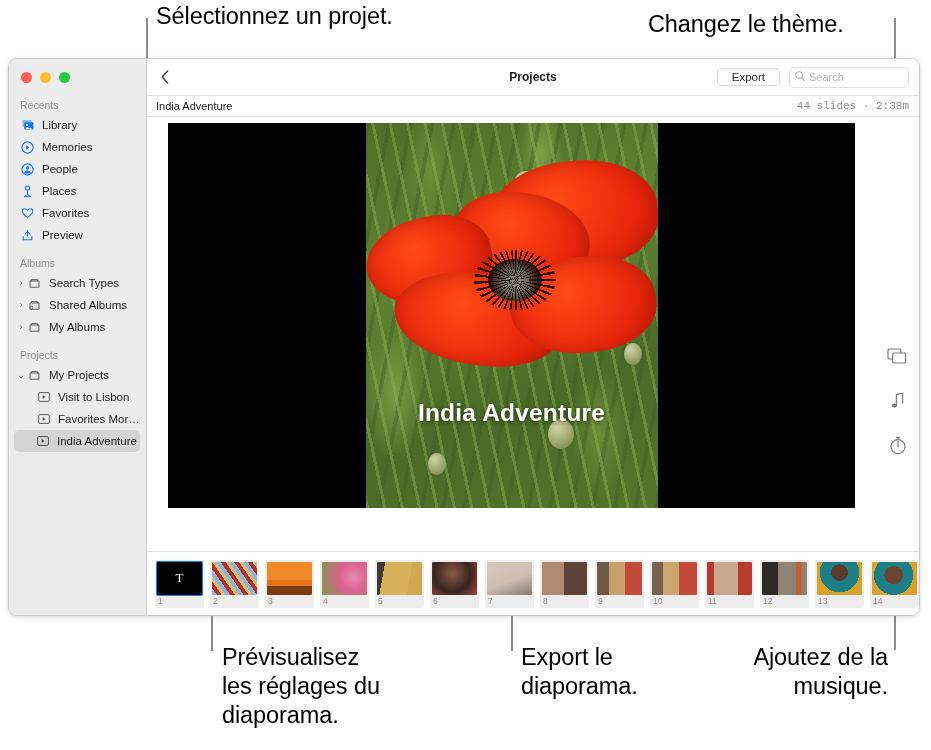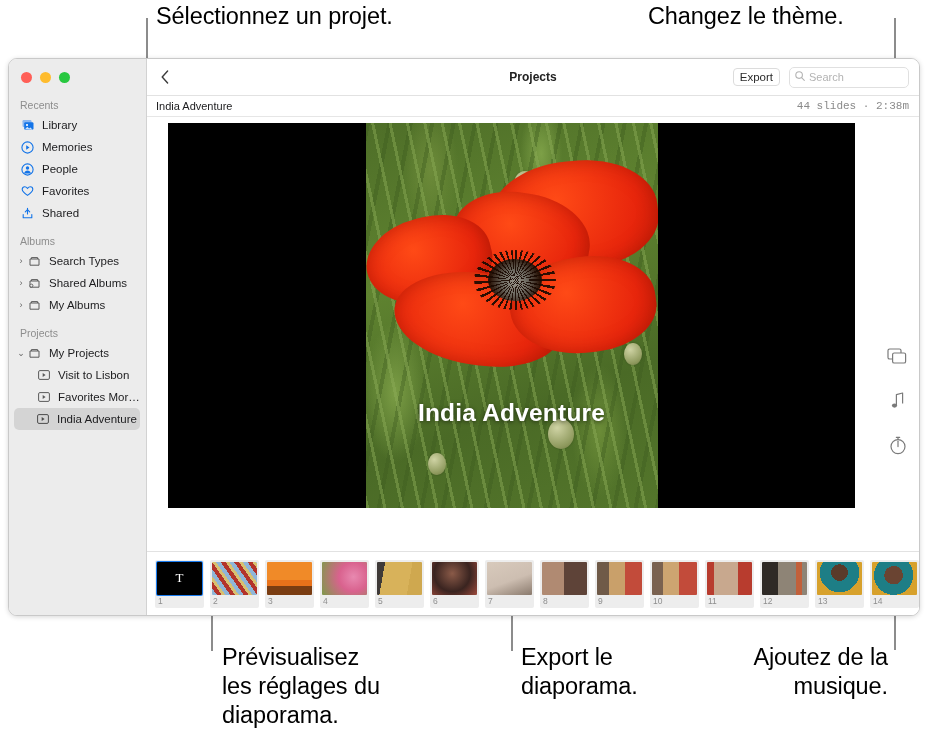--- a/index.html
+++ b/index.html
@@ -129,21 +129,21 @@
   }
   .tb-right{
     margin-left:auto;
     display:flex;align-items:center;gap:9px;
     z-index:2;
   }
   .export-btn{
     font-size:11.5px;color:#2b2b2b;
     border:1px solid #dcdcdc;
     border-radius:4px;
-    padding:2px 6px;
+    padding:2px 14px;
     background:#fff;
   }
   .search-box{
     width:108px;height:19px;
     border:1px solid #e0e0e0;
     border-radius:5px;
     background:#fff;
     display:flex;align-items:center;
     padding:0 5px;gap:4px;
     color:#b3b3b3;font-size:11px;
@@ -335,21 +335,21 @@
     color:#fff;font-family:"Liberation Serif","DejaVu Serif",serif;
     font-size:13px;
   }
 </style>
 </head>
 <body>
 
 <div class="callout" style="left:156px;top:2px;text-align:right;">Sélectionnez un projet.</div>
 <div class="leader v" style="left:146px;top:18px;height:42px;"></div>
 
-<div class="callout" style="left:648px;top:2px;">Changez le thème.</div>
+<div class="callout" style="left:648px;top:10px;">Changez le thème.</div>
 <div class="leader v" style="left:894px;top:18px;height:278px;"></div>
 <div class="leader h" style="left:894px;top:294px;width:11px;"></div>
 
 <div class="callout" style="left:222px;top:643px;">Prévisualisez
 les réglages du
 diaporama.</div>
 <div class="leader v" style="left:211px;top:536px;height:115px;"></div>
 
 <div class="callout" style="left:521px;top:643px;">Export le
 diaporama.</div>
@@ -397,39 +397,49 @@
       <span class="ico">
         <svg width="13" height="13" viewBox="0 0 13 13" fill="none">
           <circle cx="6.5" cy="6.5" r="5.6" stroke="#1374e8" stroke-width="1.1"></circle>
           <circle cx="6.5" cy="5" r="1.7" fill="#1374e8"></circle>
           <path d="M3 10.6c.6-2 1.9-3 3.5-3s2.9 1 3.5 3z" fill="#1374e8"></path>
         </svg>
       </span>
       <span>People</span>
     </div>
 
+    <div class="sb-item">
+      <span class="ico">
+        <svg width="13" height="13" viewBox="0 0 13 13" fill="none">
+          <circle cx="6.5" cy="3.1" r="2.1" stroke="#1374e8" stroke-width="1.1"></circle>
+          <path d="M6.5 5.4v4.2" stroke="#1374e8" stroke-width="1.1"></path>
+          <path d="M3 11.6l3.5-2 3.5 2z" stroke="#1374e8" stroke-width="1" fill="none"></path>
+        </svg>
+      </span>
+      <span>Places</span>
+    </div>
 
     <div class="sb-item">
       <span class="ico">
         <svg width="13" height="12" viewBox="0 0 13 12" fill="none">
           <path d="M6.5 10.4C3 8 1.2 6.2 1.2 4.3 1.2 2.8 2.3 1.8 3.7 1.8c1 0 1.9.5 2.8 1.6.9-1.1 1.8-1.6 2.8-1.6 1.4 0 2.5 1 2.5 2.5 0 1.9-1.8 3.7-5.3 6.1z" stroke="#1374e8" stroke-width="1.1" fill="none"></path>
         </svg>
       </span>
       <span>Favorites</span>
     </div>
 
 
     <div class="sb-item">
       <span class="ico">
         <svg width="13" height="13" viewBox="0 0 13 13" fill="none">
           <path d="M6.5 1.3v5.6M4.3 4.8l2.2-2.2 2.2 2.2" stroke="#1374e8" stroke-width="1.1" stroke-linecap="round" stroke-linejoin="round"></path>
           <path d="M2.2 7.6v3.2h8.6V7.6" stroke="#1374e8" stroke-width="1.1" stroke-linecap="round" stroke-linejoin="round"></path>
         </svg>
       </span>
-      <span>Shared</span>
+      <span>Preview</span>
     </div>
 
     <div class="sb-header" style="padding-top:11px;">Albums</div>
 
     <div class="sb-item">
       <span class="disc">›</span>
       <span class="ico" style="color:#5a5a5a;">
         <svg width="13" height="12" viewBox="0 0 13 12" fill="none">
           <path d="M2 4h9v6.2H2z" stroke="#5a5a5a" stroke-width="1" fill="none"></path>
           <path d="M3.4 4V2.6h6.2V4" stroke="#5a5a5a" stroke-width="1" fill="none"></path>

